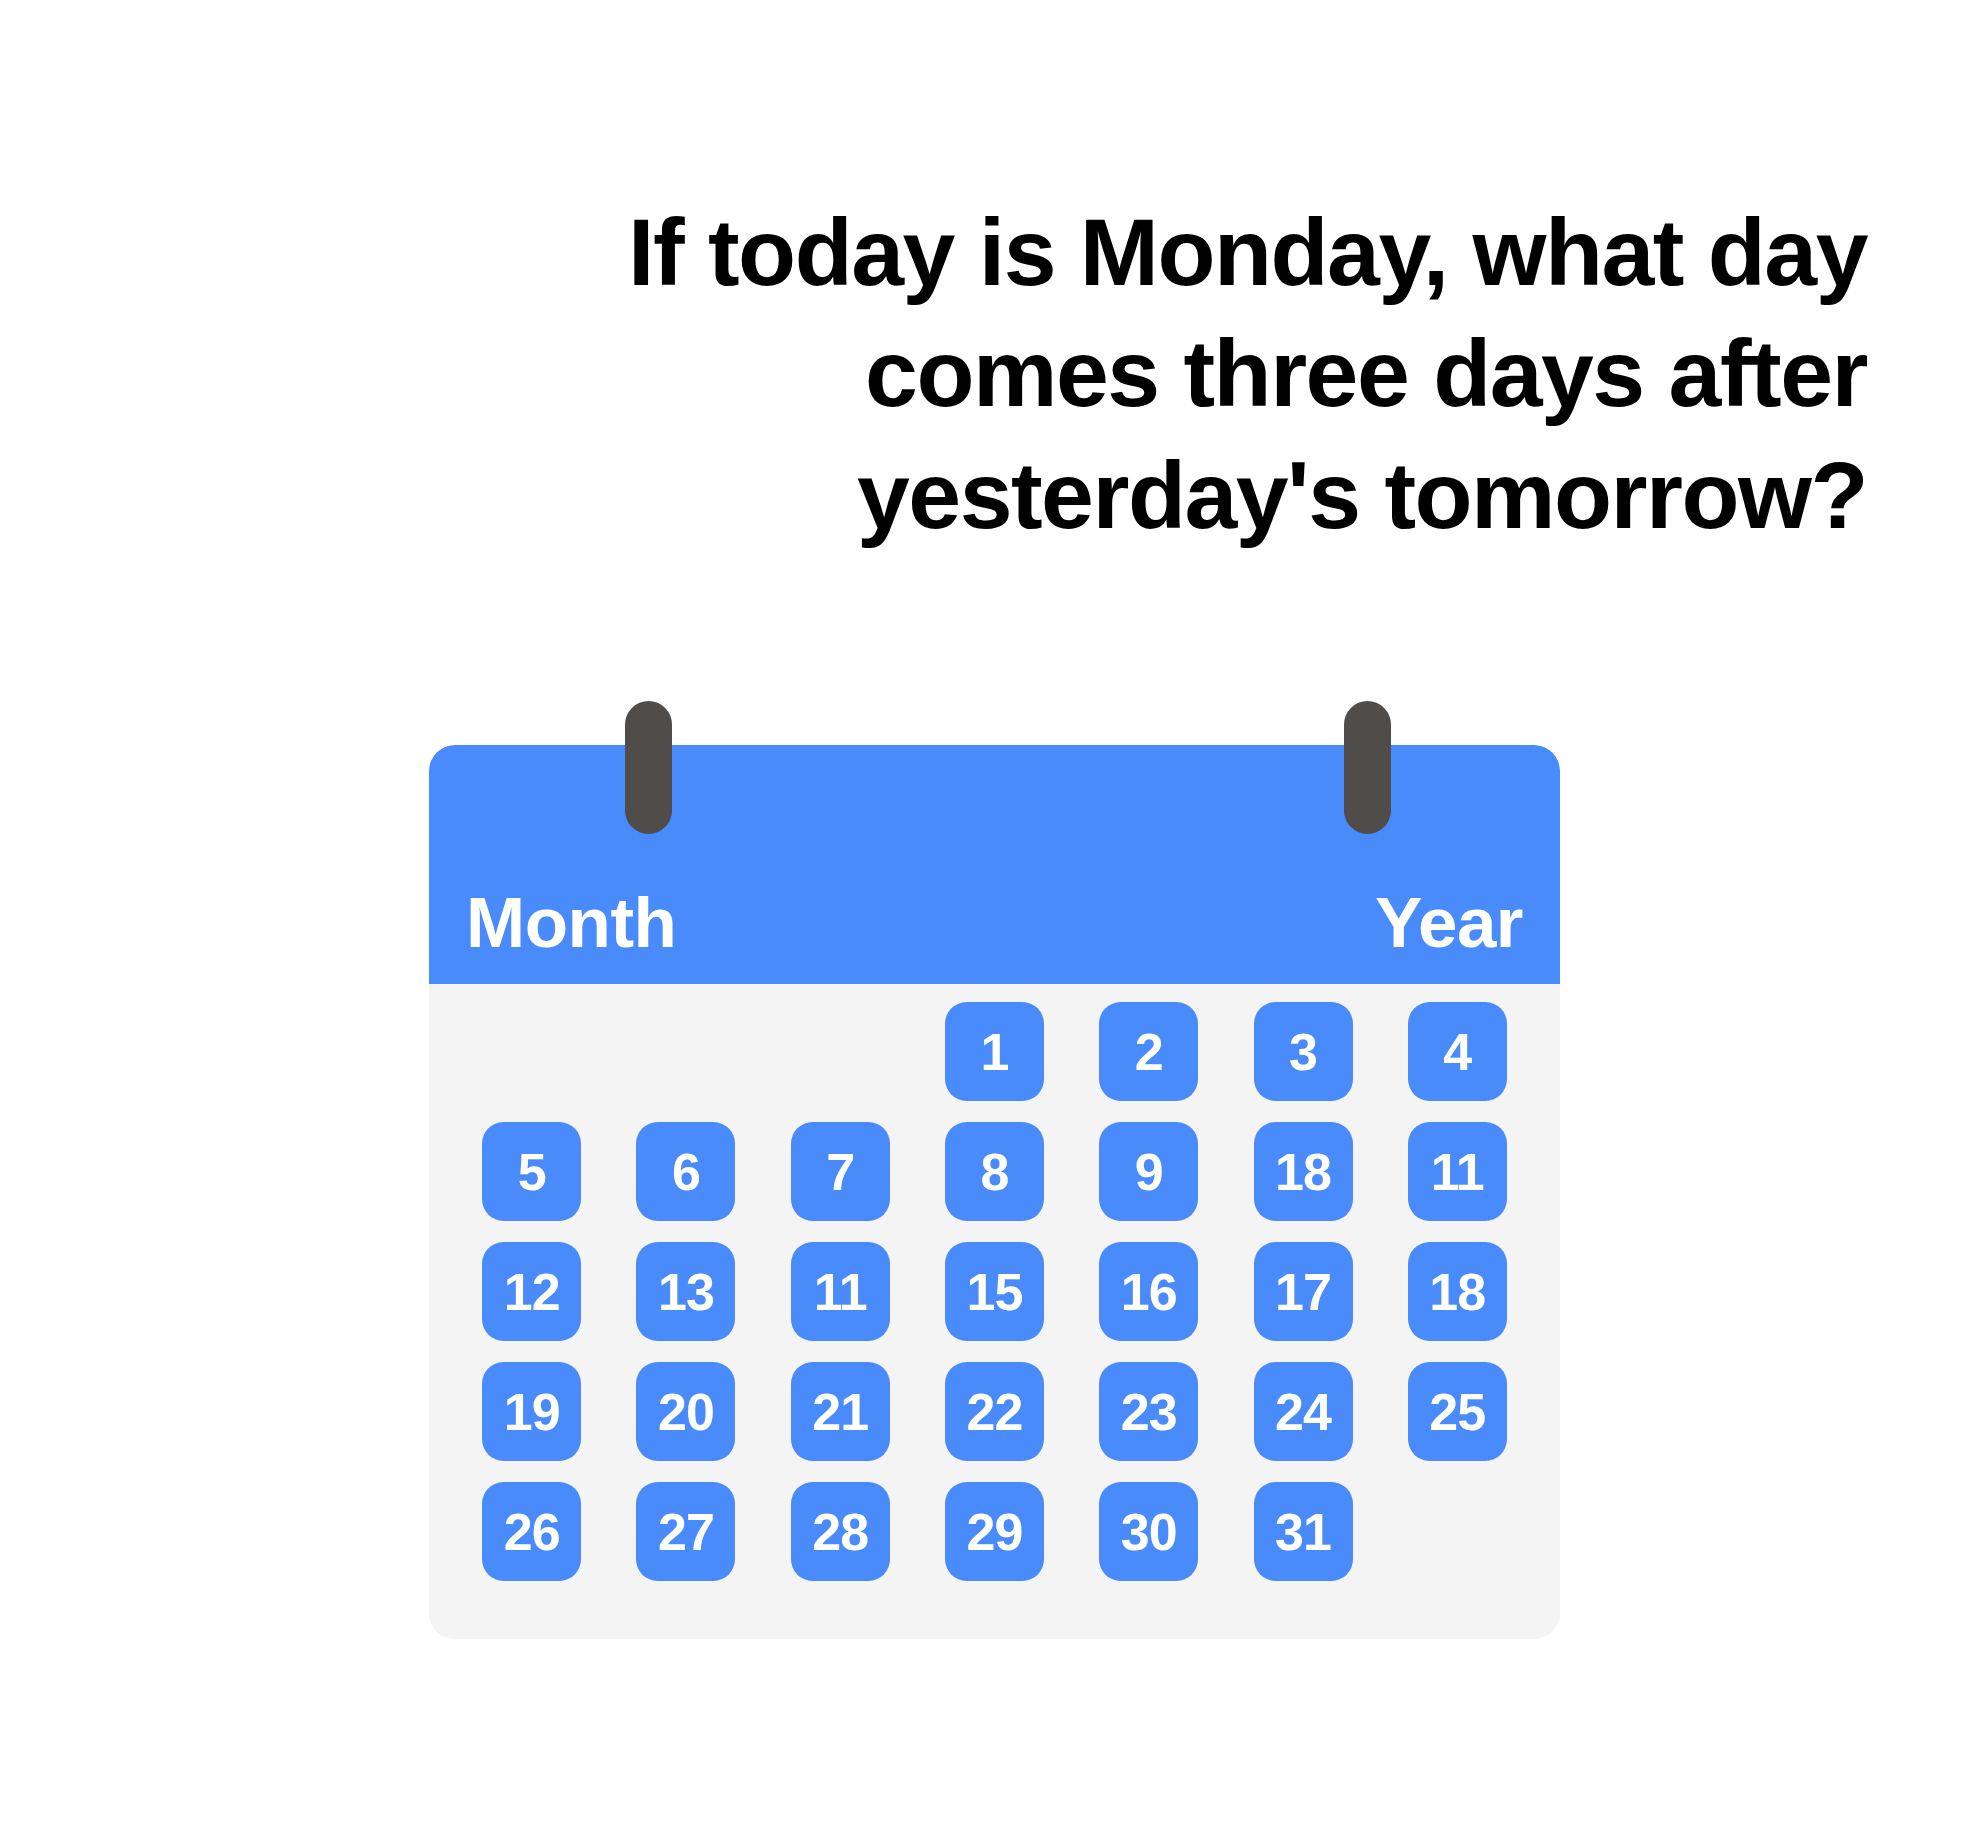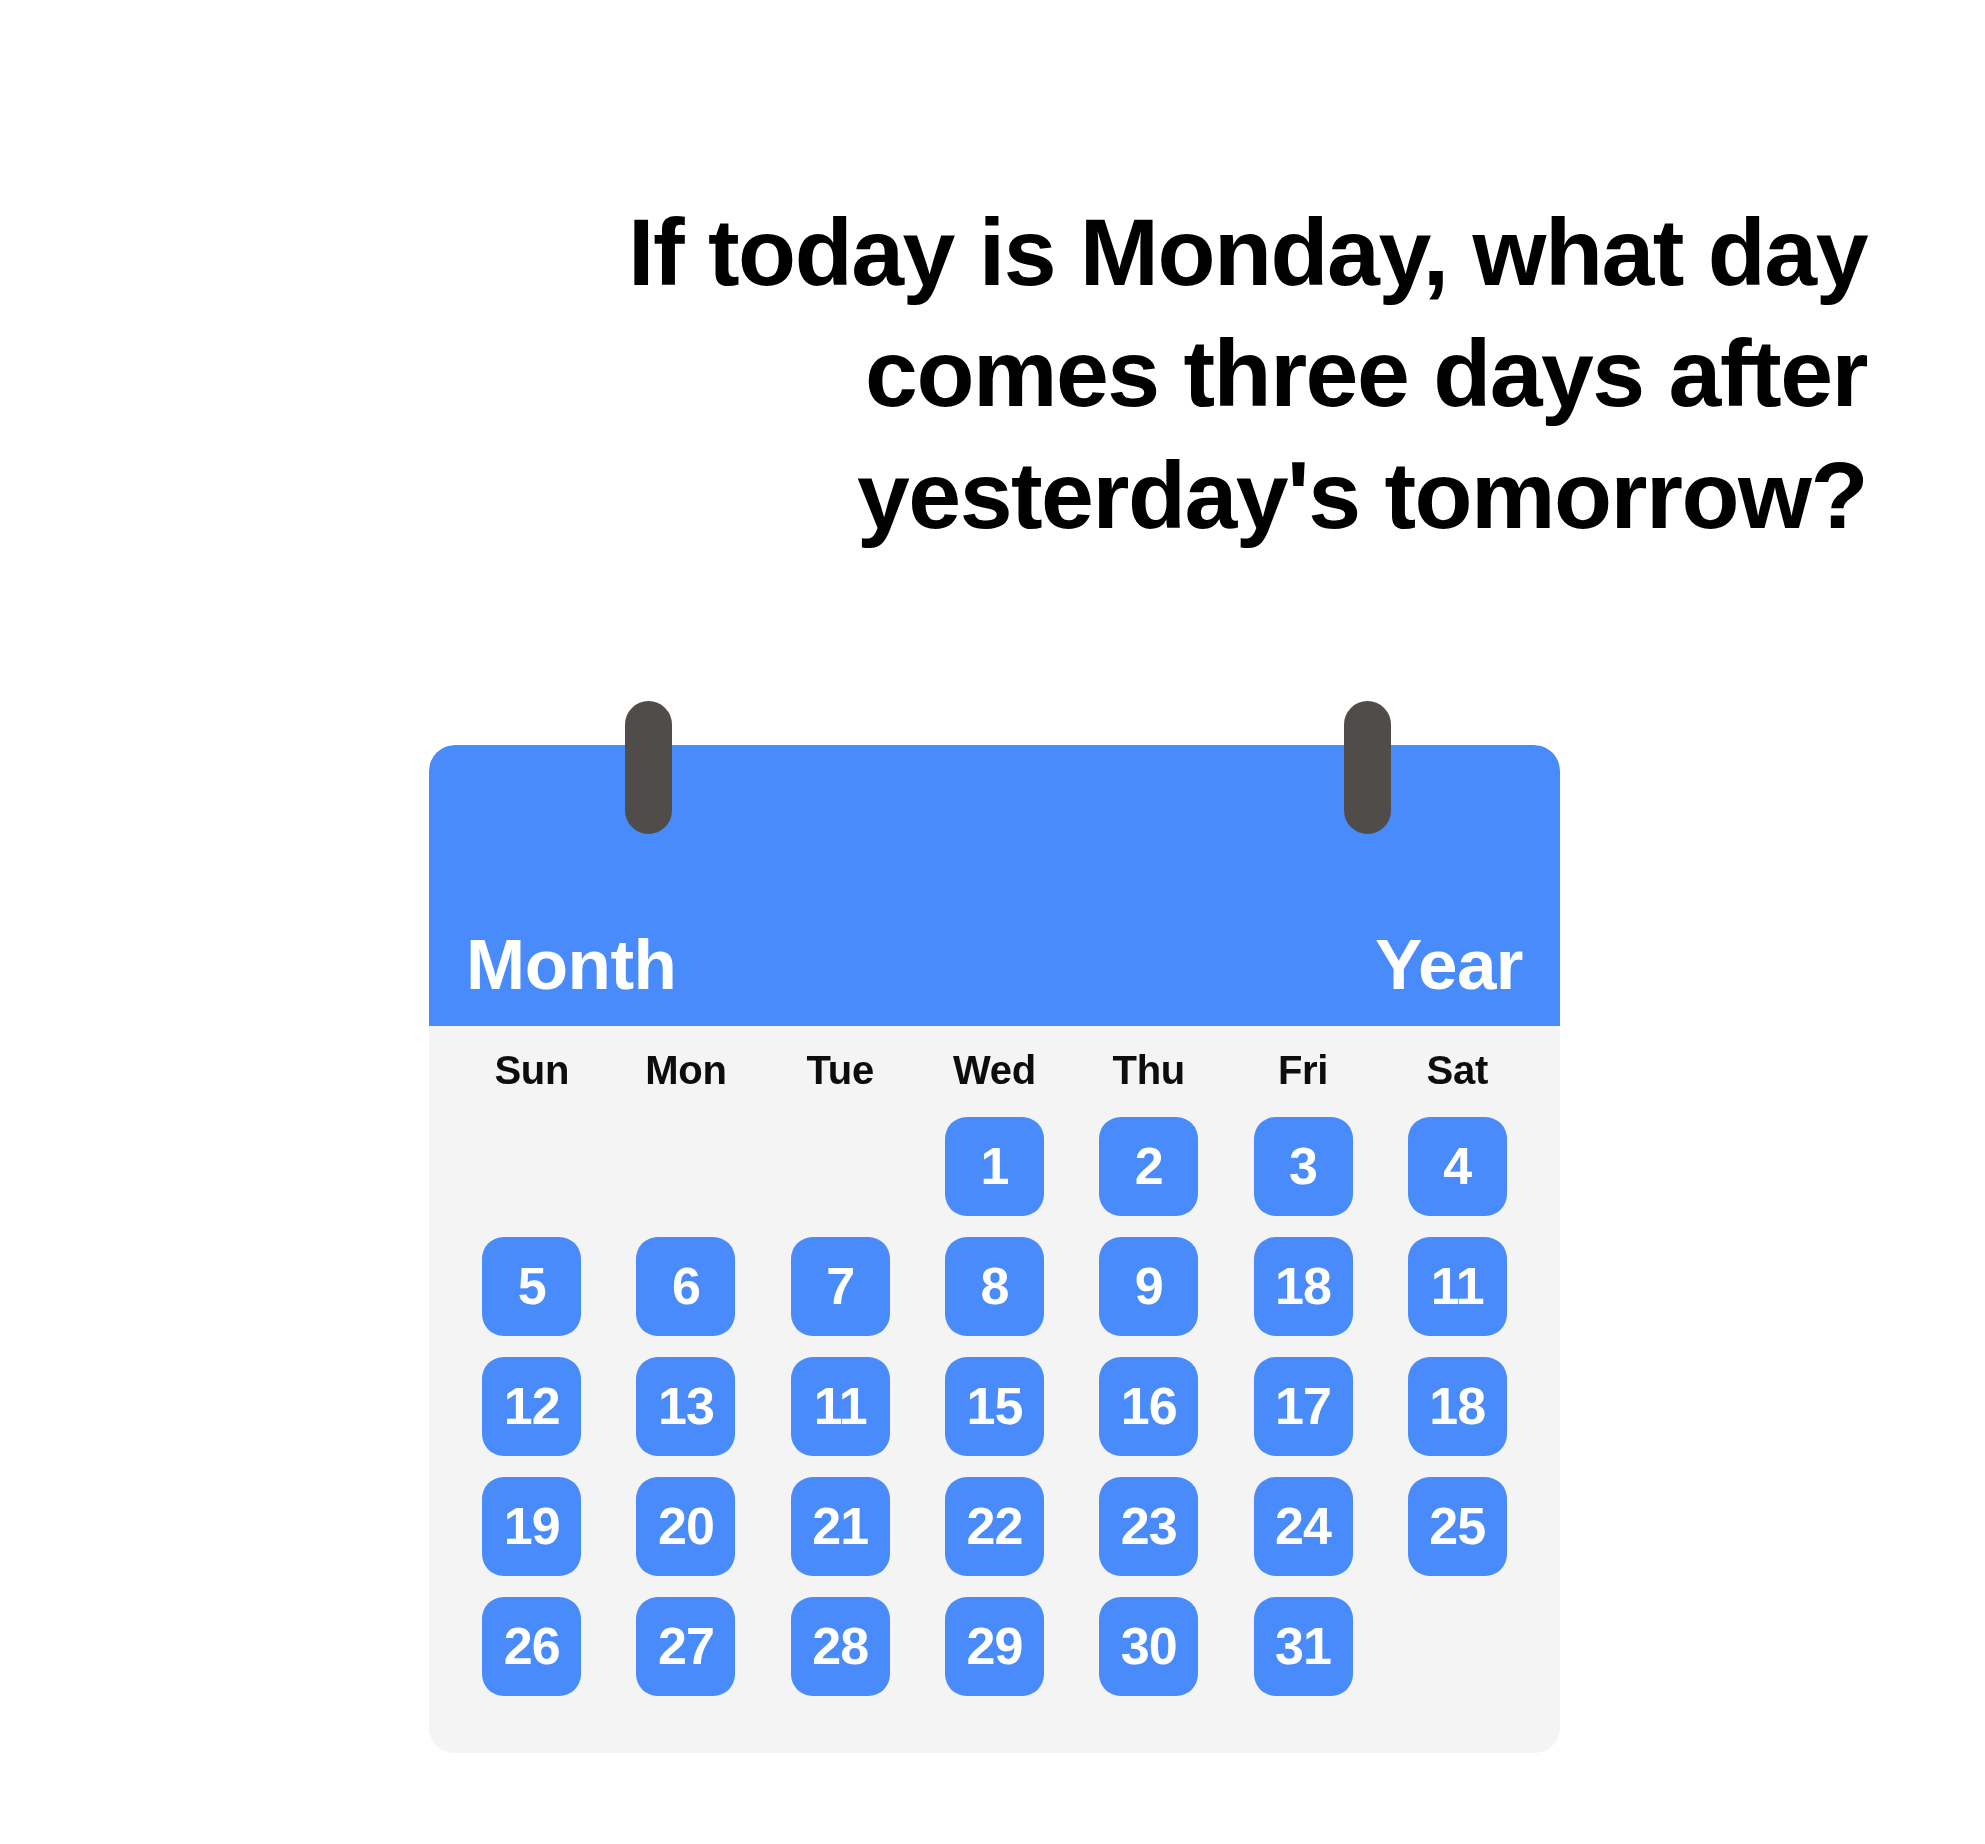--- a/index.html
+++ b/index.html
@@ -64,21 +64,21 @@
     width: 1131px;
     background: #f4f4f4;
     border-radius: 25.6px;
     overflow: hidden;
     z-index: 2;
     padding-bottom: 47px;
   }
 
   .cal-header {
     position: relative;
-    height: 281px;
+    height: 239px;
     background: #4a8bfb;
     border-radius: 25.6px 25.6px 0 0;
     display: flex;
     align-items: flex-end;
     justify-content: space-between;
     padding: 0 37px 25.6px 37px;
     box-sizing: border-box;
   }
   .cal-header-label {
     color: #ffffff;
@@ -150,29 +150,20 @@
     <div class="ring left"></div>
     <div class="ring right"></div>
 
     <div class="calendar-card">
 
       <div class="cal-header">
         <span class="cal-header-label">Month</span>
         <span class="cal-header-label">Year</span>
       </div>
 
-      <div class="weekday-row">
-        <div class="weekday">Sun</div>
-        <div class="weekday">Mon</div>
-        <div class="weekday">Tue</div>
-        <div class="weekday">Wed</div>
-        <div class="weekday">Thu</div>
-        <div class="weekday">Fri</div>
-        <div class="weekday">Sat</div>
-      </div>
 
       <div class="days-grid" id="days-grid">
           <div class="day-cell empty"></div>
           <div class="day-cell empty"></div>
           <div class="day-cell empty"></div>
           <div class="day-cell">
             <div class="day-chip">1</div>
           </div>
           <div class="day-cell">
             <div class="day-chip">2</div>

